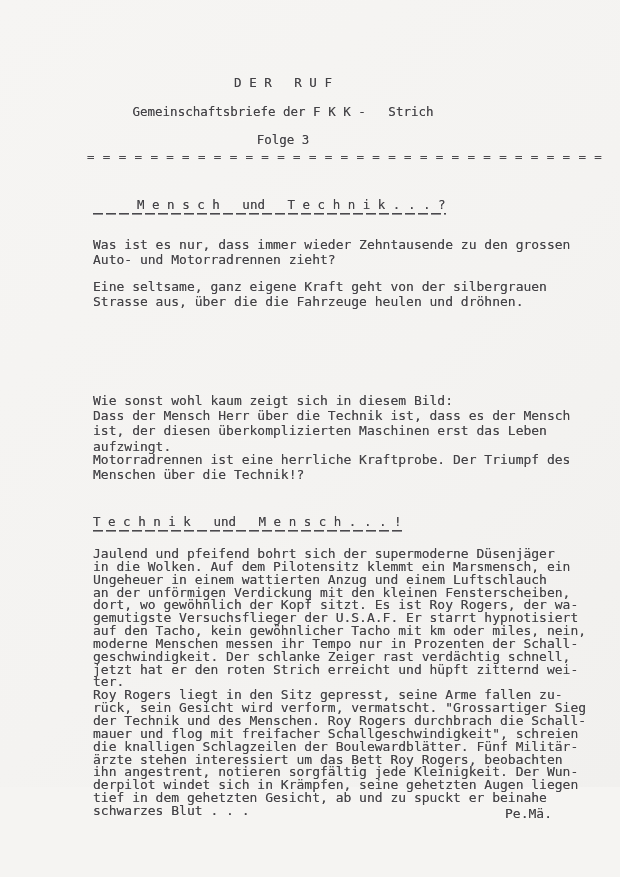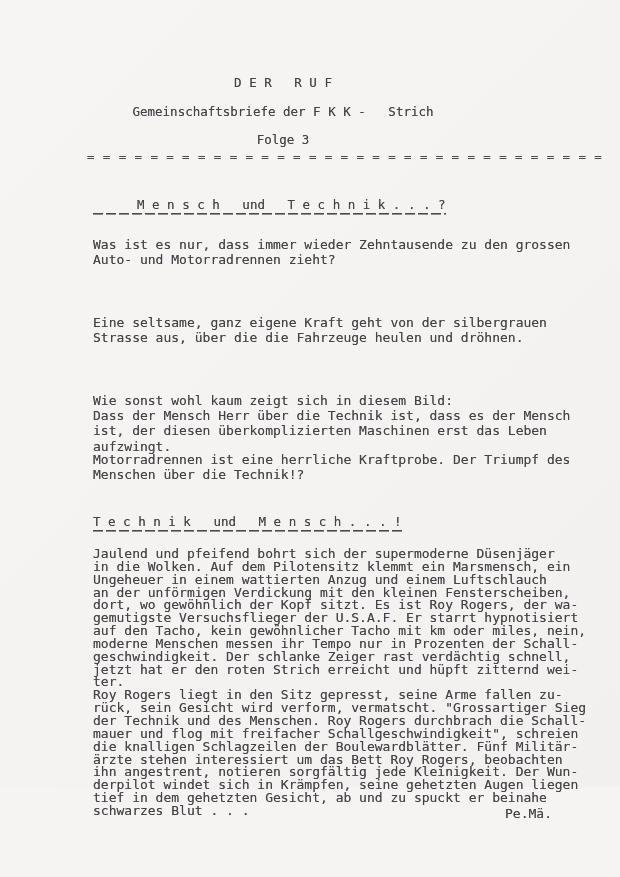--- a/index.html
+++ b/index.html
@@ -60,21 +60,21 @@
     background-repeat: no-repeat;
   }
   .heading-1 { top: 197px; padding-left: 44px; }
   .heading-2 { top: 514px; }
   .para {
     left: 93px;
     width: 490px;
     line-height: 15.2px;
   }
   .para-1 { top: 237px; }
-  .para-2 { top: 279px; margin-top: 36px; }
+  .para-2 { top: 279px; }
   .para-3 { top: 316px; }
   .para-4 { top: 393px; }
   .para-5 { top: 452px; }
   .body-block {
     left: 93px;
     width: 495px;
     top: 548px;
     line-height: 12.85px;
   }
   .signature {

